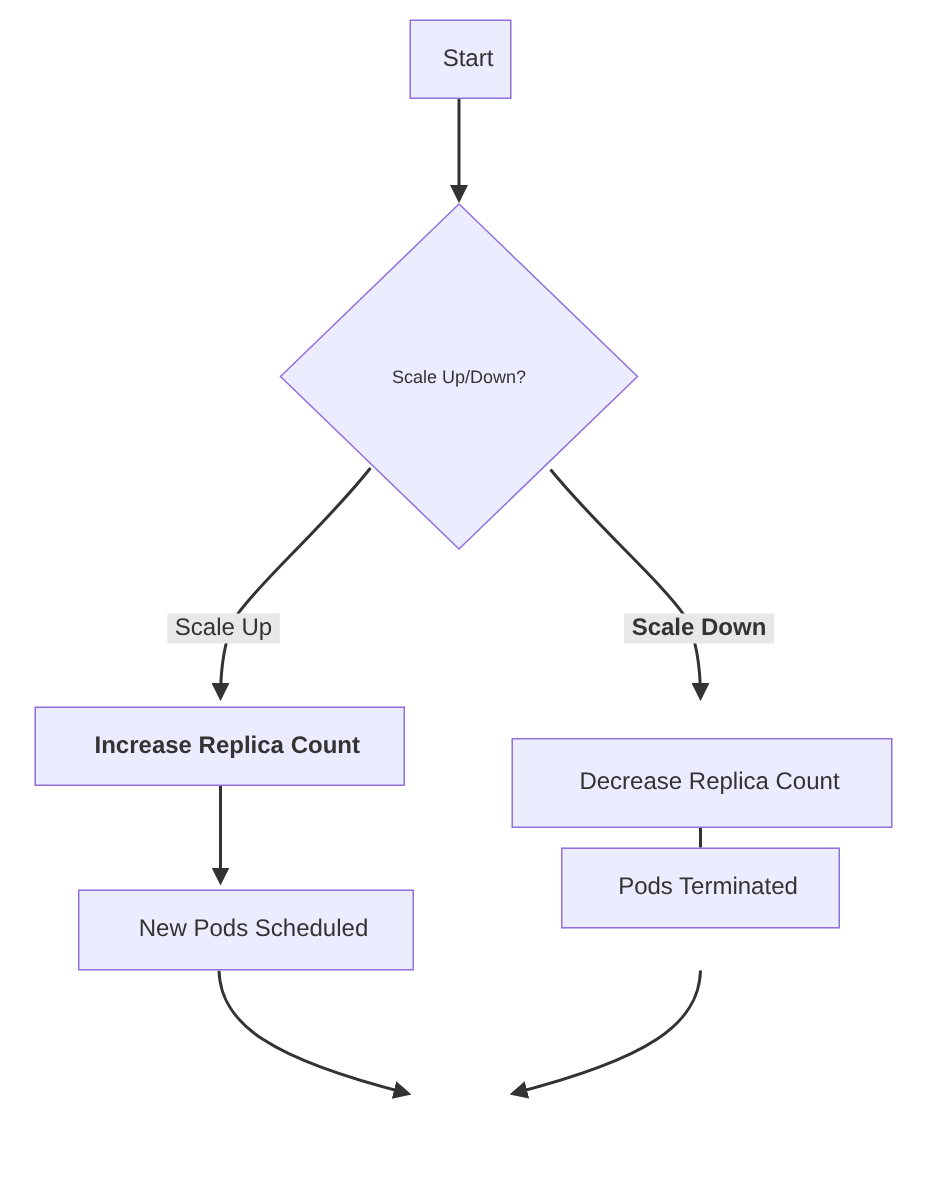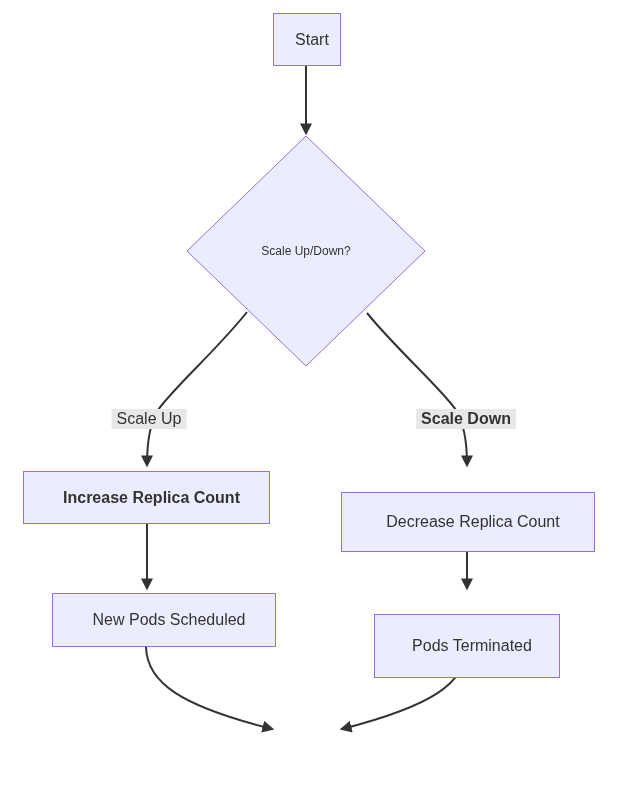--- a/index.html
+++ b/index.html
@@ -29,21 +29,21 @@
     color:var(--text);
     font-size:16px;
     white-space:nowrap;
     z-index:2;
     padding-left:10px;
   }
   .node-start      {left:273px;top:13px; width:68px; height:53px;}
   .node-increase   {left:23px; top:471px;width:247px;height:53px;font-weight:bold;}
   .node-decrease   {left:341px;top:471px;width:254px;height:60px;margin-top:21px;}
   .node-newpods    {left:52px; top:593px;width:224px;height:54px;}
-  .node-terminated {left:374px;top:614px;width:186px;height:64px;}
+  .node-terminated {left:374px;top:565px;width:186px;height:54px;}
   .node-end        {left:278px;top:718px;width:59px; height:54px;}
   .diamond-label{
     position:absolute;left:306px;top:251px;
     transform:translate(-50%,-50%);
     font-size:12px;color:var(--text);
     white-space:nowrap;z-index:2;
   }
   .edge-label{
     position:absolute;
     transform:translate(-50%,-50%);

